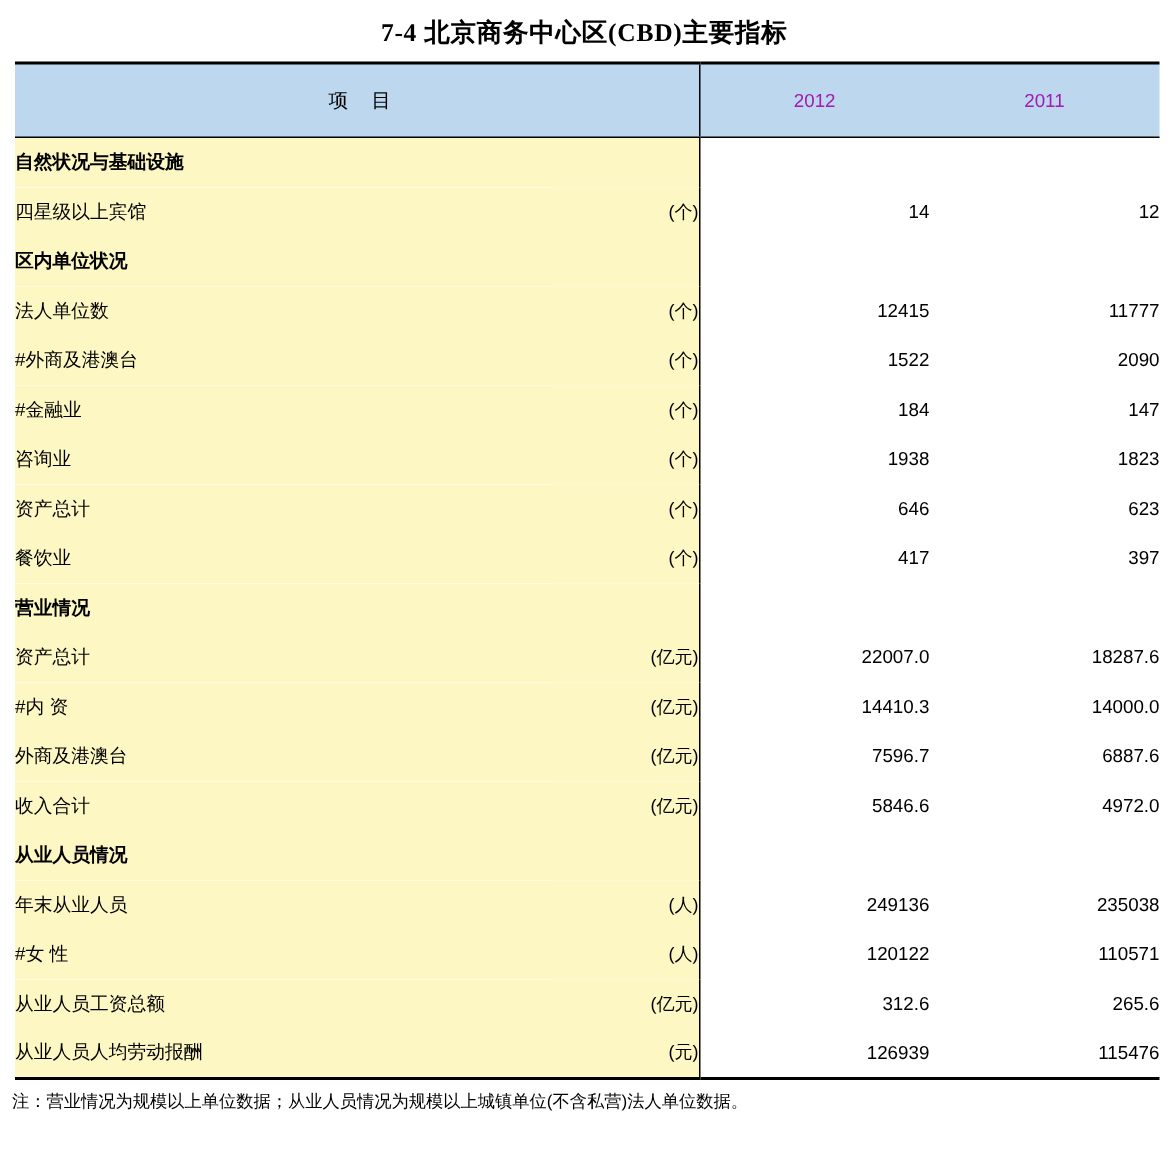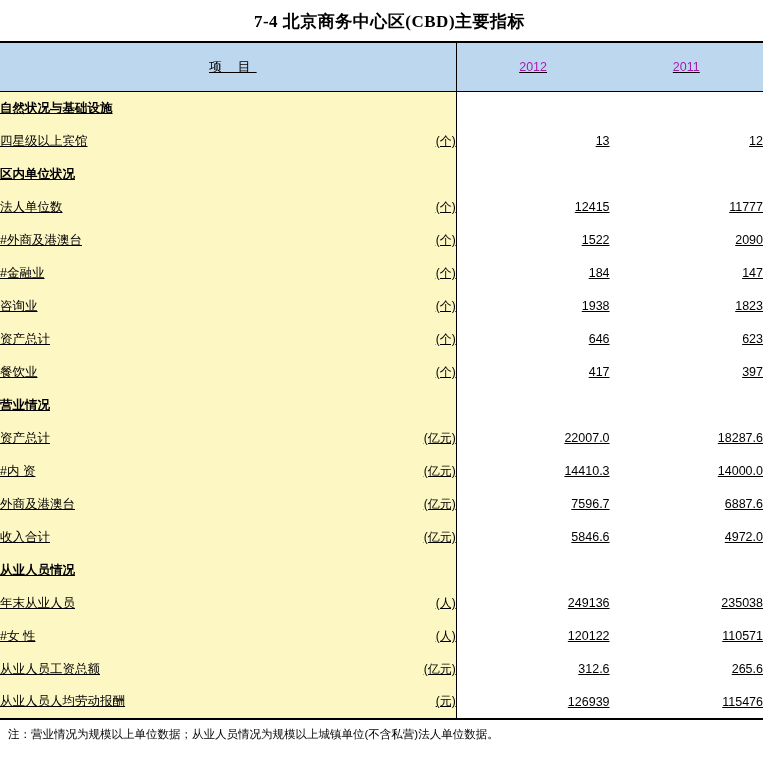--- a/index.html
+++ b/index.html
@@ -24,23 +24,22 @@
   .title {
     text-align: center;
     font-size: 17px;
     font-weight: bold;
     letter-spacing: 0.5px;
     padding-top: 10px;
     padding-bottom: 8px;
     font-family: "Liberation Serif", serif;
   }
   .table-wrap {
-    padding: 0 0;
+    padding: 0 10px;
     box-sizing: border-box;
-    text-decoration: underline;
   }
   table.main {
     border-collapse: collapse;
     width: 763px;
     table-layout: fixed;
     font-size: 12.5px;
   }
   table.main td, table.main th {
     padding: 0;
     vertical-align: middle;
@@ -129,21 +128,21 @@
       <tbody id="tbody">
           <tr class="group">
             <td class="label">自然状况与基础设施</td>
             <td class="unit"></td>
             <td class="val col-sep"></td>
             <td class="val"></td>
           </tr>
           <tr>
             <td class="label ind1">四星级以上宾馆</td>
             <td class="unit">(个)</td>
-            <td class="val col-sep">13</td>
+            <td class="val col-sep">14</td>
             <td class="val">12</td>
           </tr>
           <tr class="group">
             <td class="label">区内单位状况</td>
             <td class="unit"></td>
             <td class="val col-sep"></td>
             <td class="val"></td>
           </tr>
           <tr>
             <td class="label ind1">法人单位数</td>

